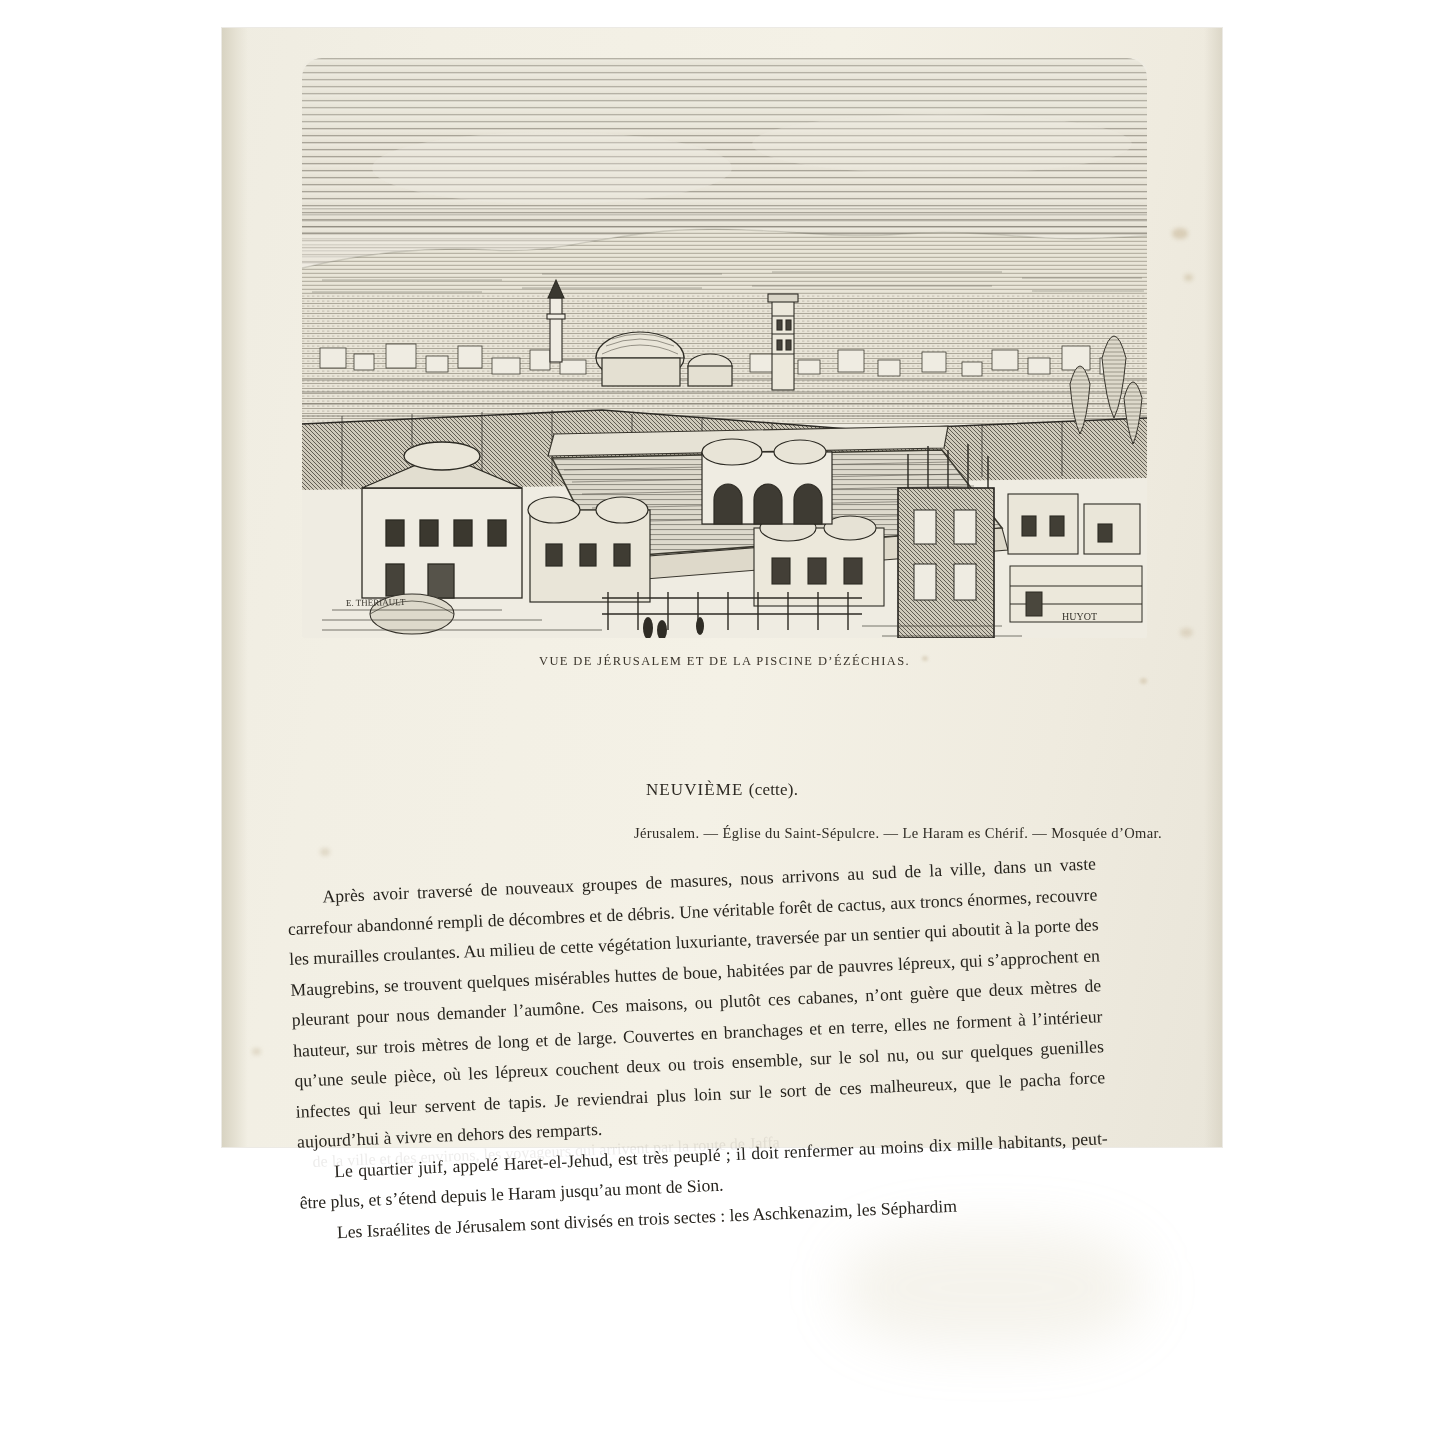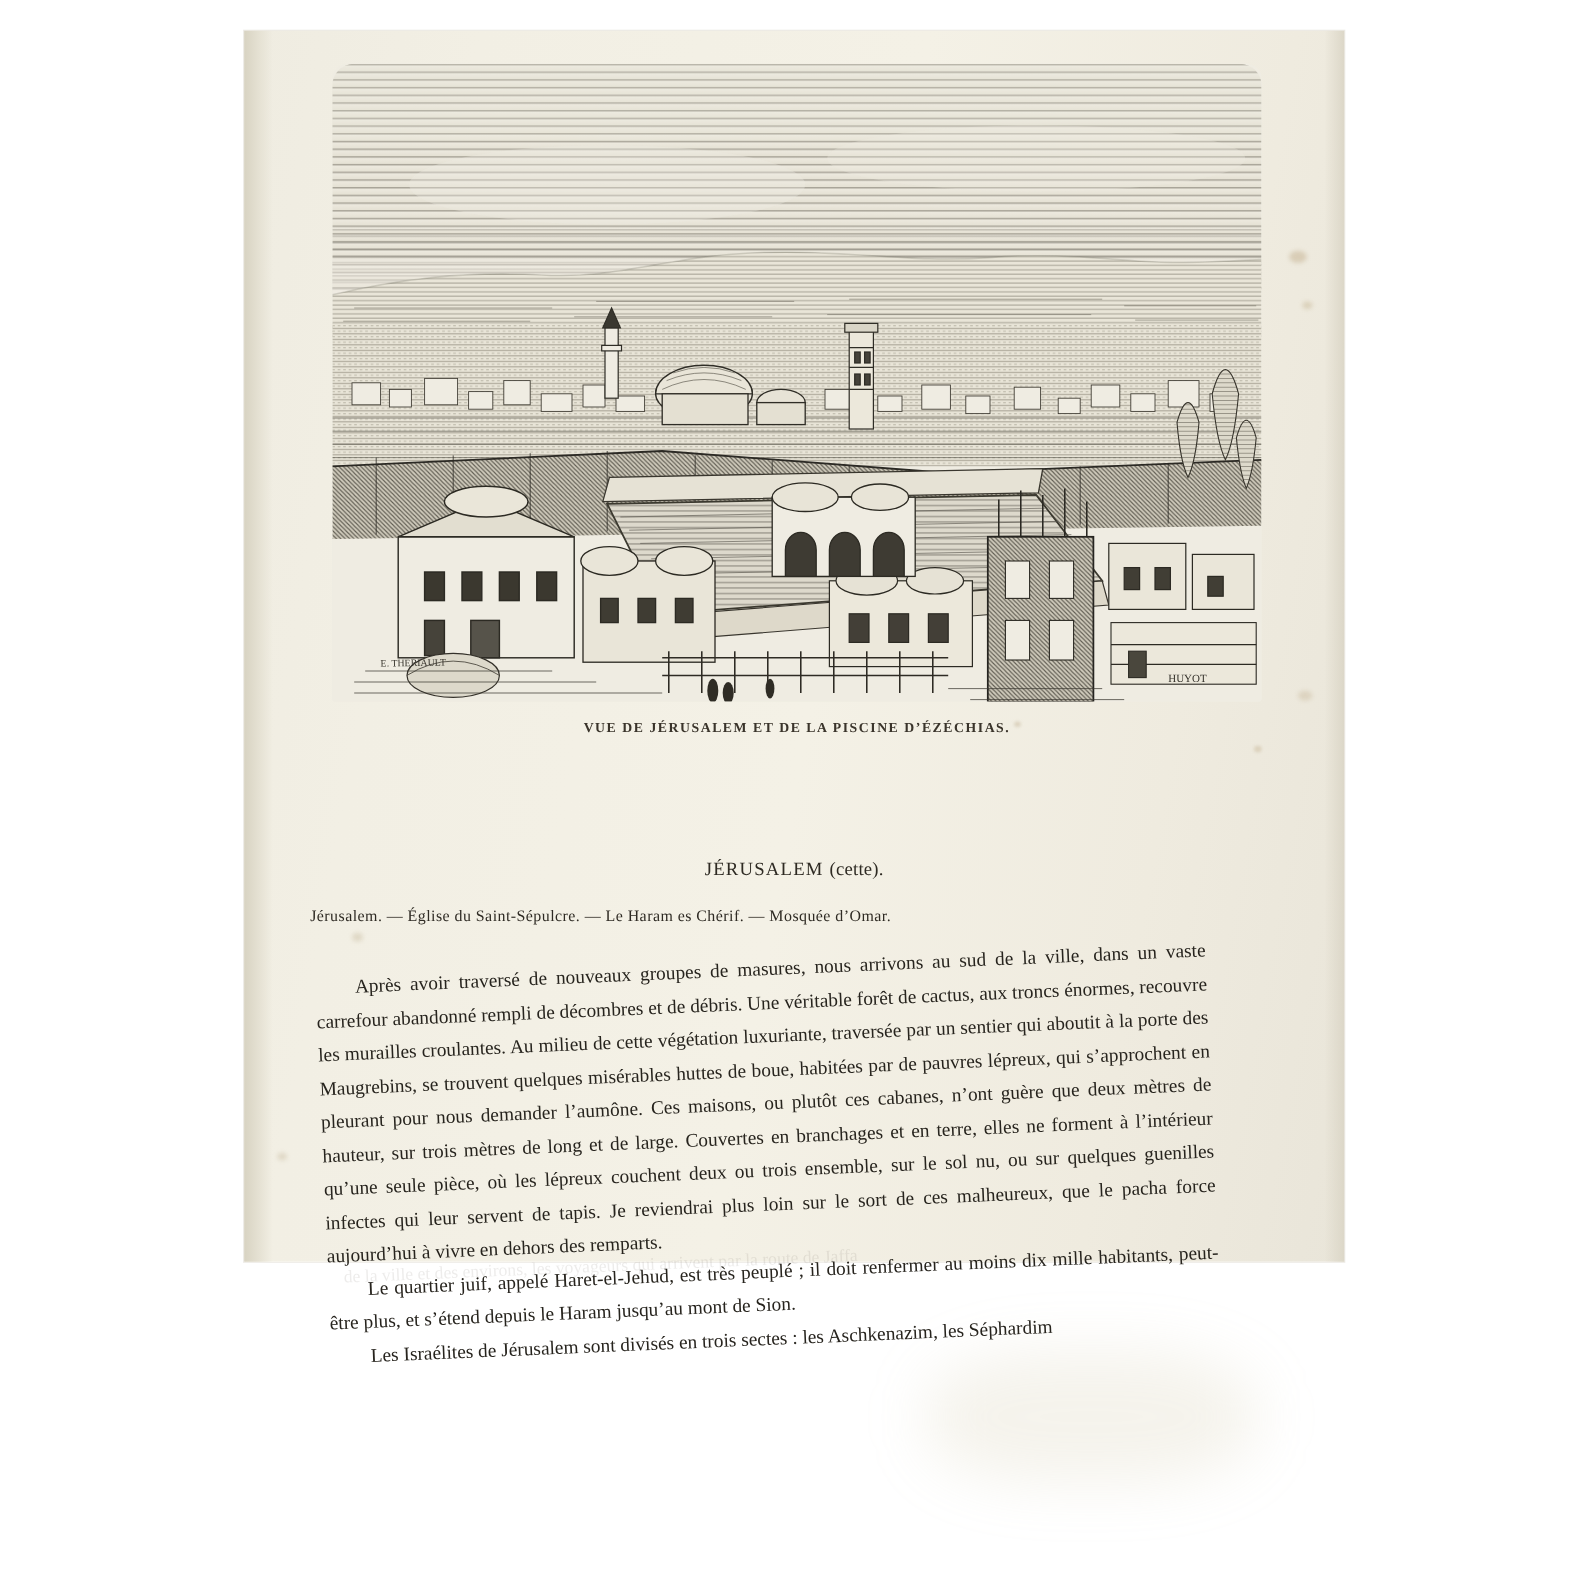--- a/index.html
+++ b/index.html
@@ -70,21 +70,20 @@
   .plate-caption {
     position: absolute;
     left: 0;
     top: 596px;
     width: 845px;
     text-align: center;
     font-family: "Liberation Serif", serif;
     font-size: 12.5px;
     letter-spacing: 1.4px;
     color: #3a342b;
-    font-weight: bold;
   }
 
   
   .chapter-title {
     position: absolute;
     left: 60px;
     top: 695px;
     width: 880px;
     text-align: center;
     font-size: 25px;
@@ -101,21 +100,21 @@
     letter-spacing: 1.1px;
     color: #2e2a23;
   }
   .chapter-sub .suite { letter-spacing: 0.2px; }
 
   .chapter-argument {
     position: absolute;
     left: 60px;
     top: 797px;
     width: 880px;
-    text-align: left;
+    text-align: right;
     font-size: 14.5px;
     letter-spacing: 0.4px;
     color: #2f2b24;
   }
 
   .body-text {
     position: absolute;
     left: 64px;
     top: 855px;
     width: 810px;
@@ -396,21 +395,21 @@
           <rect x="0" y="0" width="845" height="580" fill="none"></rect>
         </g>
       </svg>
     </div>
 
     <div class="plate-caption">VUE DE JÉRUSALEM ET DE LA PISCINE D’ÉZÉCHIAS.</div>
   </div>
 
 
   <div class="chapter-sub">
-    <span>JÉRUSALEM</span>
+    <span>NEUVIÈME</span>
     <span class="suite">(cette).</span>
   </div>
 
   <div class="chapter-argument">Jérusalem. — Église du Saint-Sépulcre. — Le Haram es Chérif. — Mosquée d’Omar.</div>
 
   <div class="body-text">
     <p>Après avoir traversé de nouveaux groupes de masures, nous arrivons au sud de la ville, dans un vaste carrefour abandonné rempli de décombres et de débris. Une véritable forêt de cactus, aux troncs énormes, recouvre les murailles croulantes. Au milieu de cette végétation luxuriante, traversée par un sentier qui aboutit à la porte des Maugrebins, se trouvent quelques misérables huttes de boue, habitées par de pauvres lépreux, qui s’approchent en pleurant pour nous demander l’aumône. Ces maisons, ou plutôt ces cabanes, n’ont guère que deux mètres de hauteur, sur trois mètres de long et de large. Couvertes en branchages et en terre, elles ne forment à l’intérieur qu’une seule pièce, où les lépreux couchent deux ou trois ensemble, sur le sol nu, ou sur quelques guenilles infectes qui leur servent de tapis. Je reviendrai plus loin sur le sort de ces malheureux, que le pacha force aujourd’hui à vivre en dehors des remparts.</p>
     <p>Le quartier juif, appelé Haret-el-Jehud, est très peuplé ; il doit renfermer au moins dix mille habitants, peut-être plus, et s’étend depuis le Haram jusqu’au mont de Sion.</p>
     <p>Les Israélites de Jérusalem sont divisés en trois sectes : les Aschkenazim, les Séphardim</p>
   </div>

